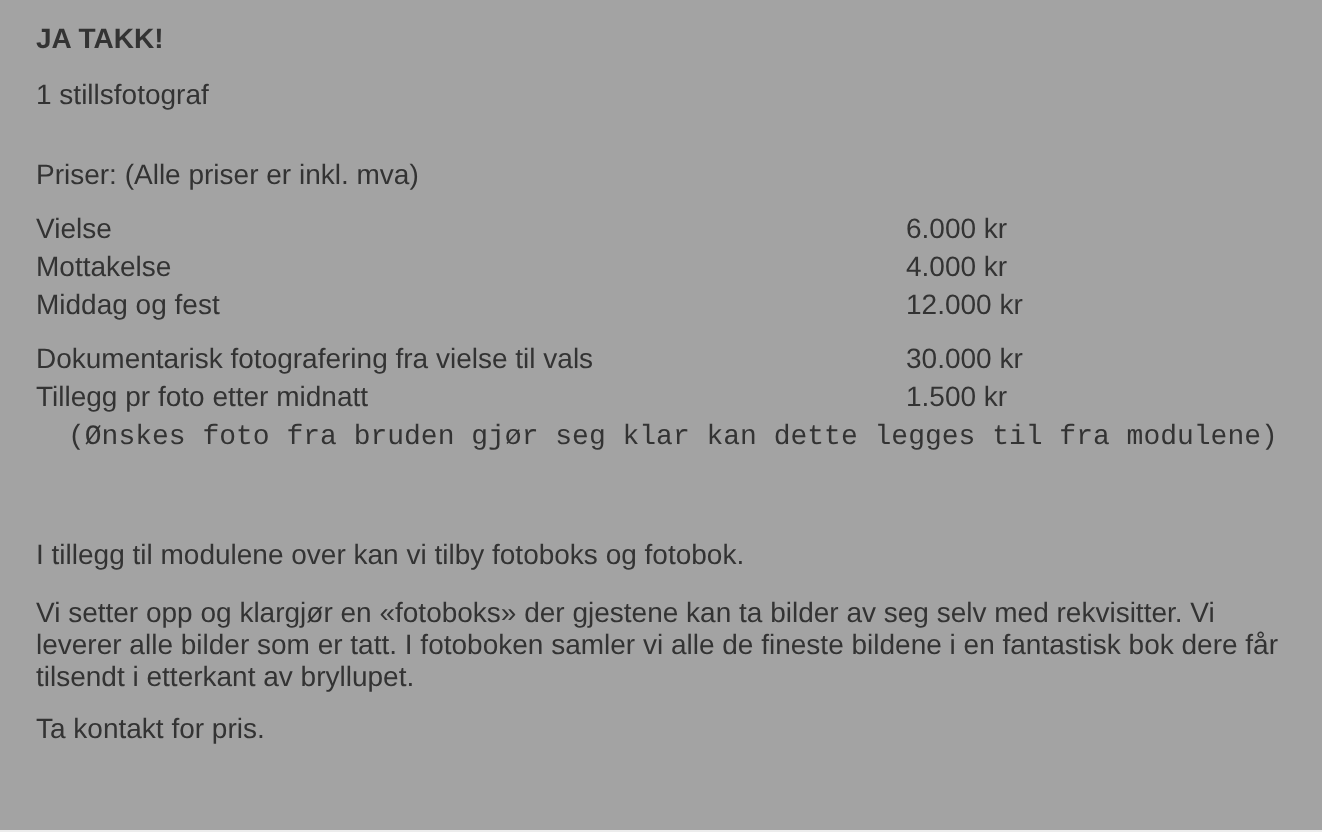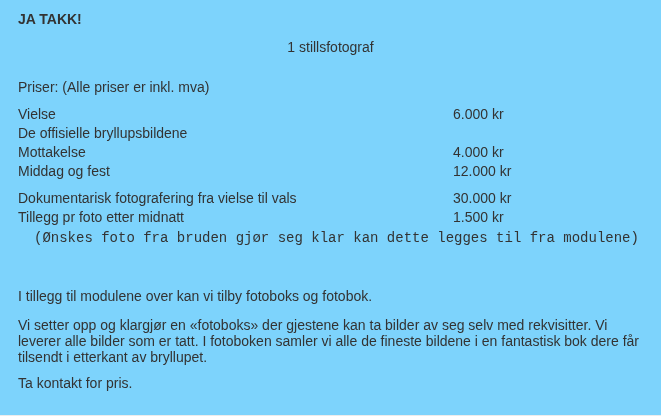--- a/index.html
+++ b/index.html
@@ -4,40 +4,39 @@
 <style>
   html, body {
     margin: 0;
     padding: 0;
     background: #ffffff;
   }
   .page {
     position: relative;
     width: 661px;
     height: 416px;
-    background: #7dd3fc;
+    background: #a3a3a3;
     overflow: hidden;
     font-family: "Liberation Sans", sans-serif;
     font-size: 14px;
     line-height: 19px;
     color: #333333;
     box-sizing: border-box;
   }
   .content {
     padding: 10px 18px 0 18px;
   }
   .title {
     font-weight: bold;
     margin: 0;
     font-size: 14px;
     line-height: 19px;
   }
   .subtitle {
     margin: 9px 0 0 0;
-    text-align: center;
   }
   .price-table {
     margin: 0;
   }
   .row {
     display: grid;
     grid-template-columns: 435px 1fr;
     line-height: 19px;
   }
   .header-row {
@@ -89,21 +88,20 @@
     <div class="row header-row">
       <span>Priser: (Alle priser er inkl. mva)</span>
     </div>
 
     <div class="price-table modules-group">
       <div class="row">
         <span>Vielse</span>
         <span>6.000 kr</span>
       </div>
       <div class="row">
-        <span>De offisielle bryllupsbildene</span>
       </div>
       <div class="row">
         <span>Mottakelse</span>
         <span>4.000 kr</span>
       </div>
       <div class="row">
         <span>Middag og fest</span>
         <span>12.000 kr</span>
       </div>
     </div>

